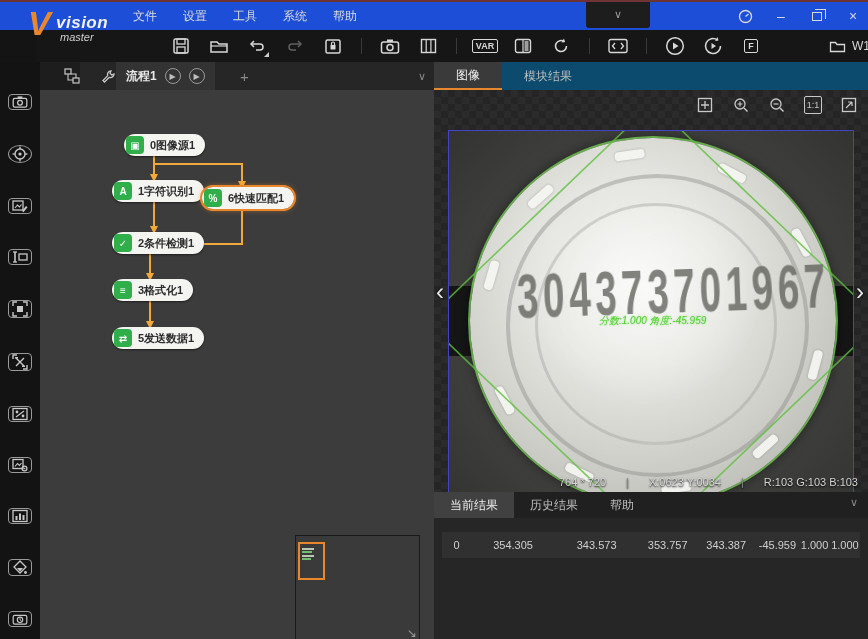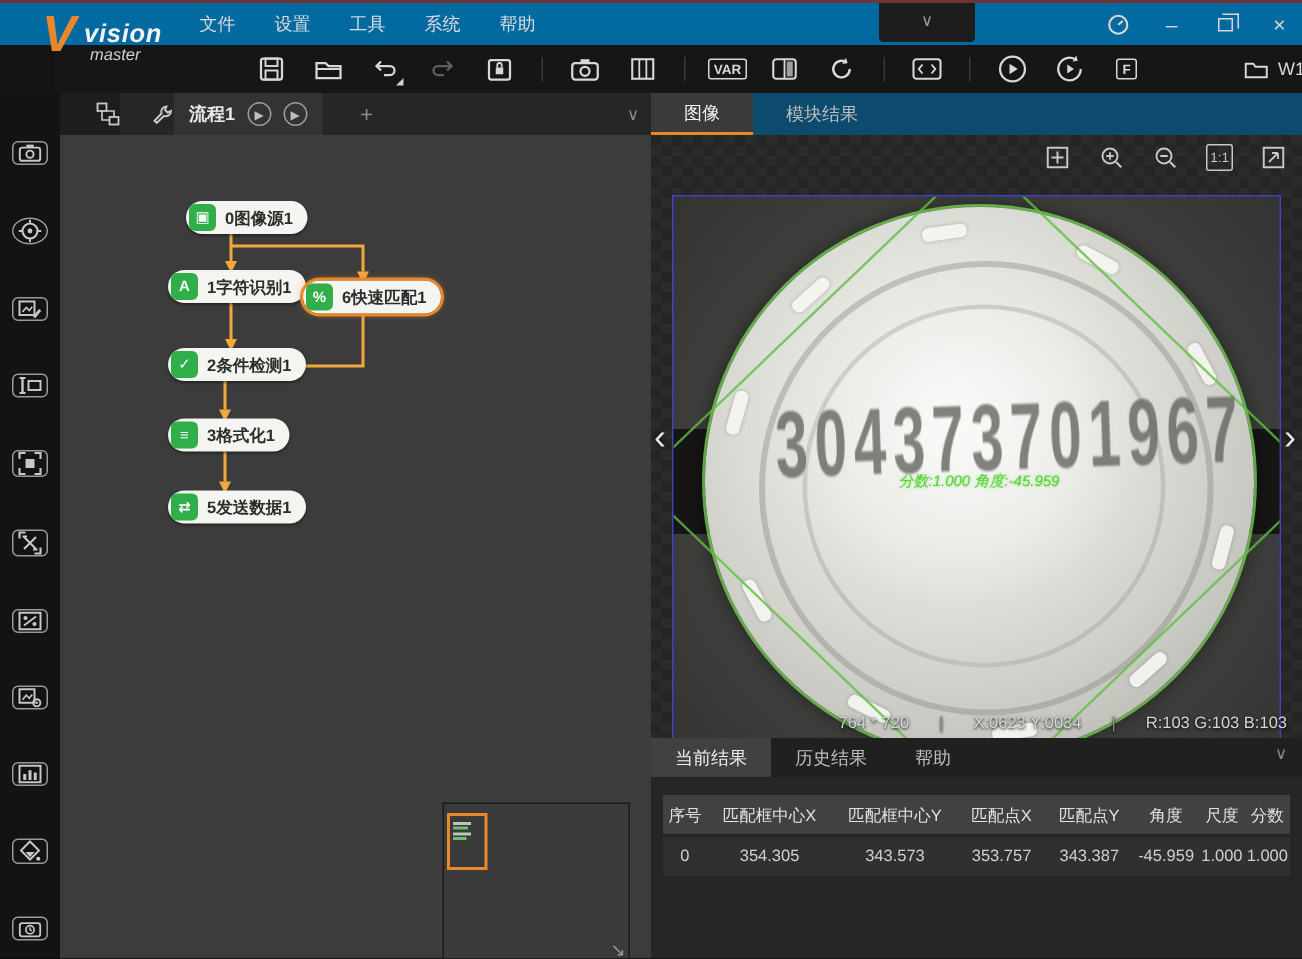--- a/index.html
+++ b/index.html
@@ -1,21 +1,21 @@
 <!DOCTYPE html>
 <html><head>
 <meta charset="utf-8">
 <style>
   * { margin:0; padding:0; box-sizing:border-box; }
   html,body { width:868px; height:639px; overflow:hidden; background:#000; }
   body { font-family:"Liberation Sans","DejaVu Sans",sans-serif; color:#cfcfcf; }
   .app { position:relative; width:868px; height:639px; background:#141414; border-top:2px solid #6e3434; overflow:hidden; }
 
   
-  .titlebar { position:absolute; left:0; top:0; width:868px; height:28px; background:#0369a1; }
+  .titlebar { position:absolute; left:0; top:0; width:868px; height:28px; background:#1d4ed8; }
   .logo { position:absolute; left:10px; top:2px; width:118px; height:54px; z-index:5; }
   .logo .v { position:absolute; left:18px; top:0px; font-size:34px; font-weight:bold; font-style:italic; color:#e8872b; }
   .logo .brand { position:absolute; left:46px; top:9px; font-size:17px; font-weight:bold; font-style:italic; color:#f2f2f2; letter-spacing:.5px; }
   .logo .sub { position:absolute; left:50px; top:27px; font-size:11px; font-style:italic; color:#cfcfcf; }
   .menus { position:absolute; left:133px; top:0; height:28px; display:flex; align-items:center; gap:26px; }
   .menu-item { font-size:12px; color:#dcdcdc; cursor:default; }
   .title-chevron { position:absolute; left:586px; top:0; width:64px; height:26px; background:#1d1d1d; border-radius:0 0 3px 3px; text-align:center; color:#9a9a9a; font-size:11px; line-height:24px; }
   .win-controls { position:absolute; right:6px; top:0; height:28px; display:flex; align-items:center; gap:18px; }
   .win-btn { width:18px; height:18px; display:flex; align-items:center; justify-content:center; color:#d8d8d8; font-size:14px; }
   .restore-sq { position:relative; width:10px; height:9px; border:1px solid #d8d8d8; }
@@ -490,30 +490,20 @@
 
     <div class="res-tabs">
       <span class="res-tab active">当前结果</span>
       <span class="res-tab">历史结果</span>
       <span class="res-tab">帮助</span>
     </div>
     <span class="res-chevron">∨</span>
 
     <div class="res-body">
       <div class="rtable">
-        <div class="trow head">
-          <span>序号</span>
-          <span>匹配框中心X</span>
-          <span>匹配框中心Y</span>
-          <span>匹配点X</span>
-          <span>匹配点Y</span>
-          <span>角度</span>
-          <span>尺度</span>
-          <span>分数</span>
-        </div>
         <div class="trow data">
           <span>0</span>
           <span>354.305</span>
           <span>343.573</span>
           <span>353.757</span>
           <span>343.387</span>
           <span>-45.959</span>
           <span>1.000</span>
           <span>1.000</span>
         </div>

